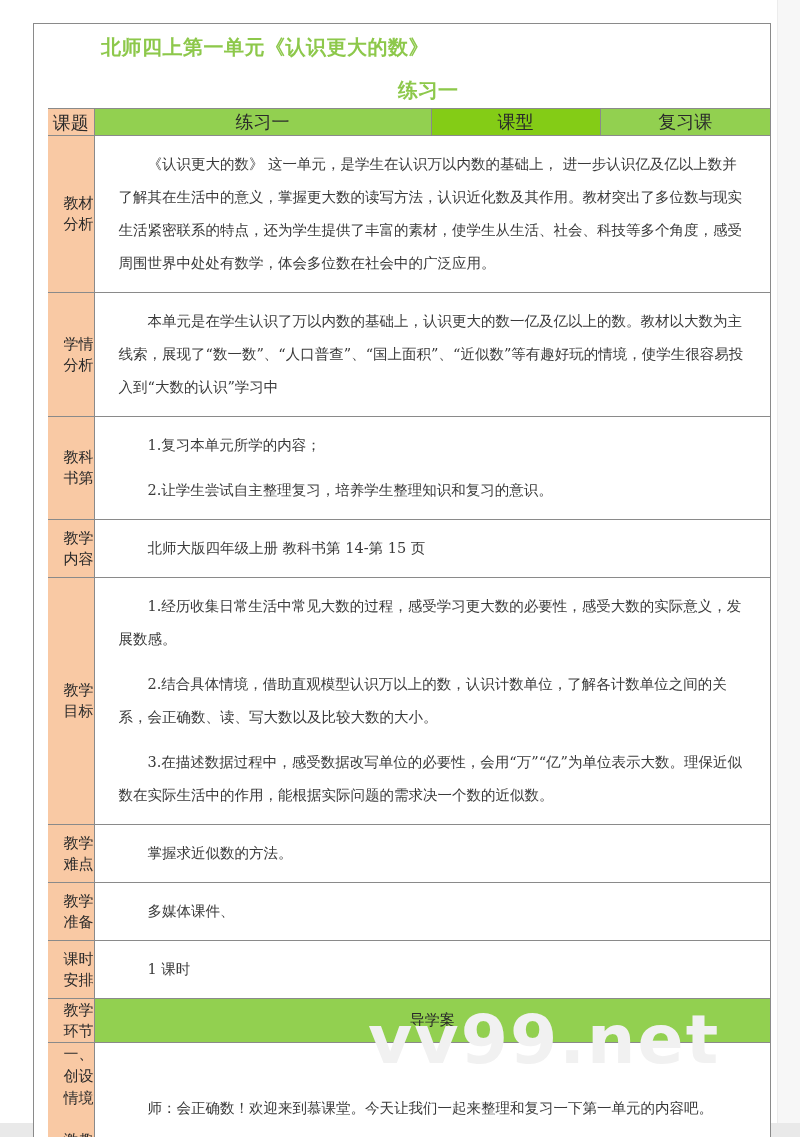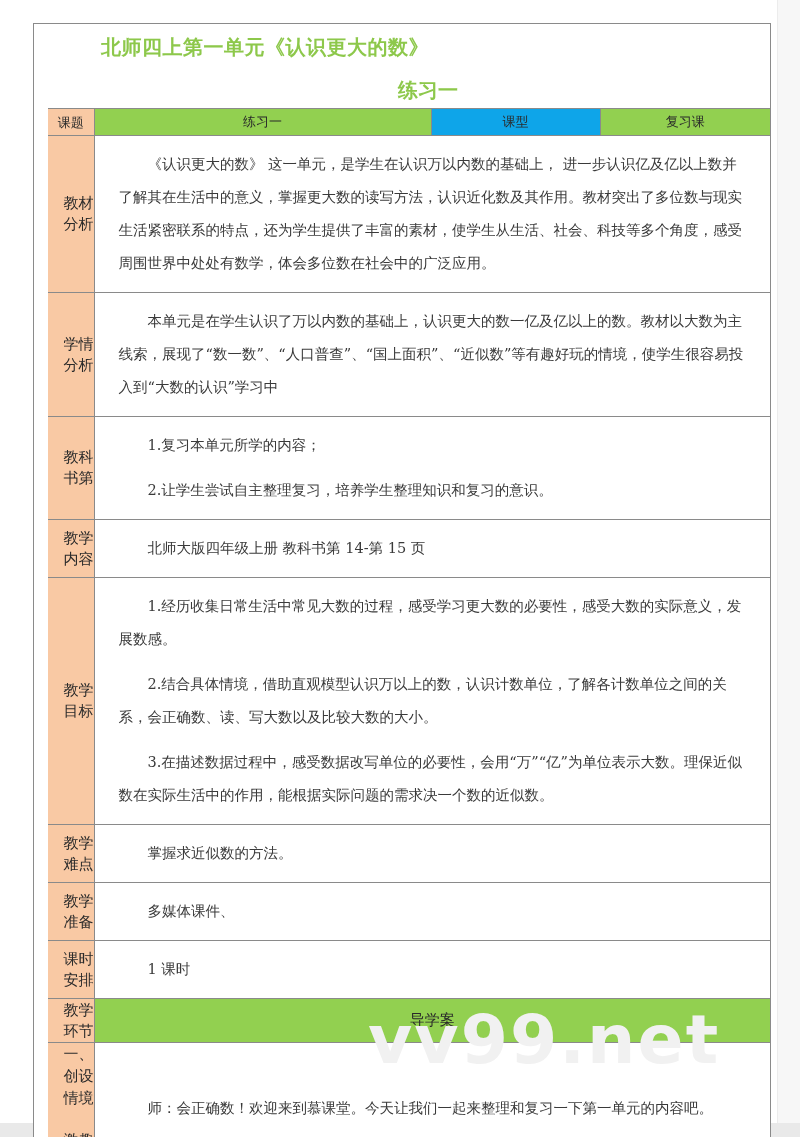--- a/index.html
+++ b/index.html
@@ -38,24 +38,24 @@
   tr td:first-child { border-left: none; }
   tr td:last-child { border-right: none; }
   tr:last-child td { border-bottom: none; }
   .label {
     width: 46px; background: #f9c9a4; text-align: right;
     font-family: "DejaVu Sans", "Liberation Sans", sans-serif;
     font-size: 15px; line-height: 21px; color: #2a2a2a;
   }
   .hdr {
     font-family: "DejaVu Sans", "Liberation Sans", sans-serif;
-    font-size: 13px; text-align: center; color: #2a2a2a; height: 26px;
+    font-size: 18px; text-align: center; color: #2a2a2a; height: 26px;
   }
   .green { background: #92d050; }
-  .peach { background: #0ea5e9; }
+  .peach { background: #84cc16; }
   .content { padding: 0 10px 0 12px; font-size: 14.5px; line-height: 33px; color: #3a3a3a; }
   .content p { margin: 12px; }
   .indent { text-indent: 2em; }
   .watermark {
     position: absolute; left: 368px; top: 1000px;
     font-family: "DejaVu Sans", "Liberation Sans", sans-serif;
     font-weight: bold; font-size: 68px; color: #f1f1f1; letter-spacing: 2px;
   }
 </style>
 </head>

